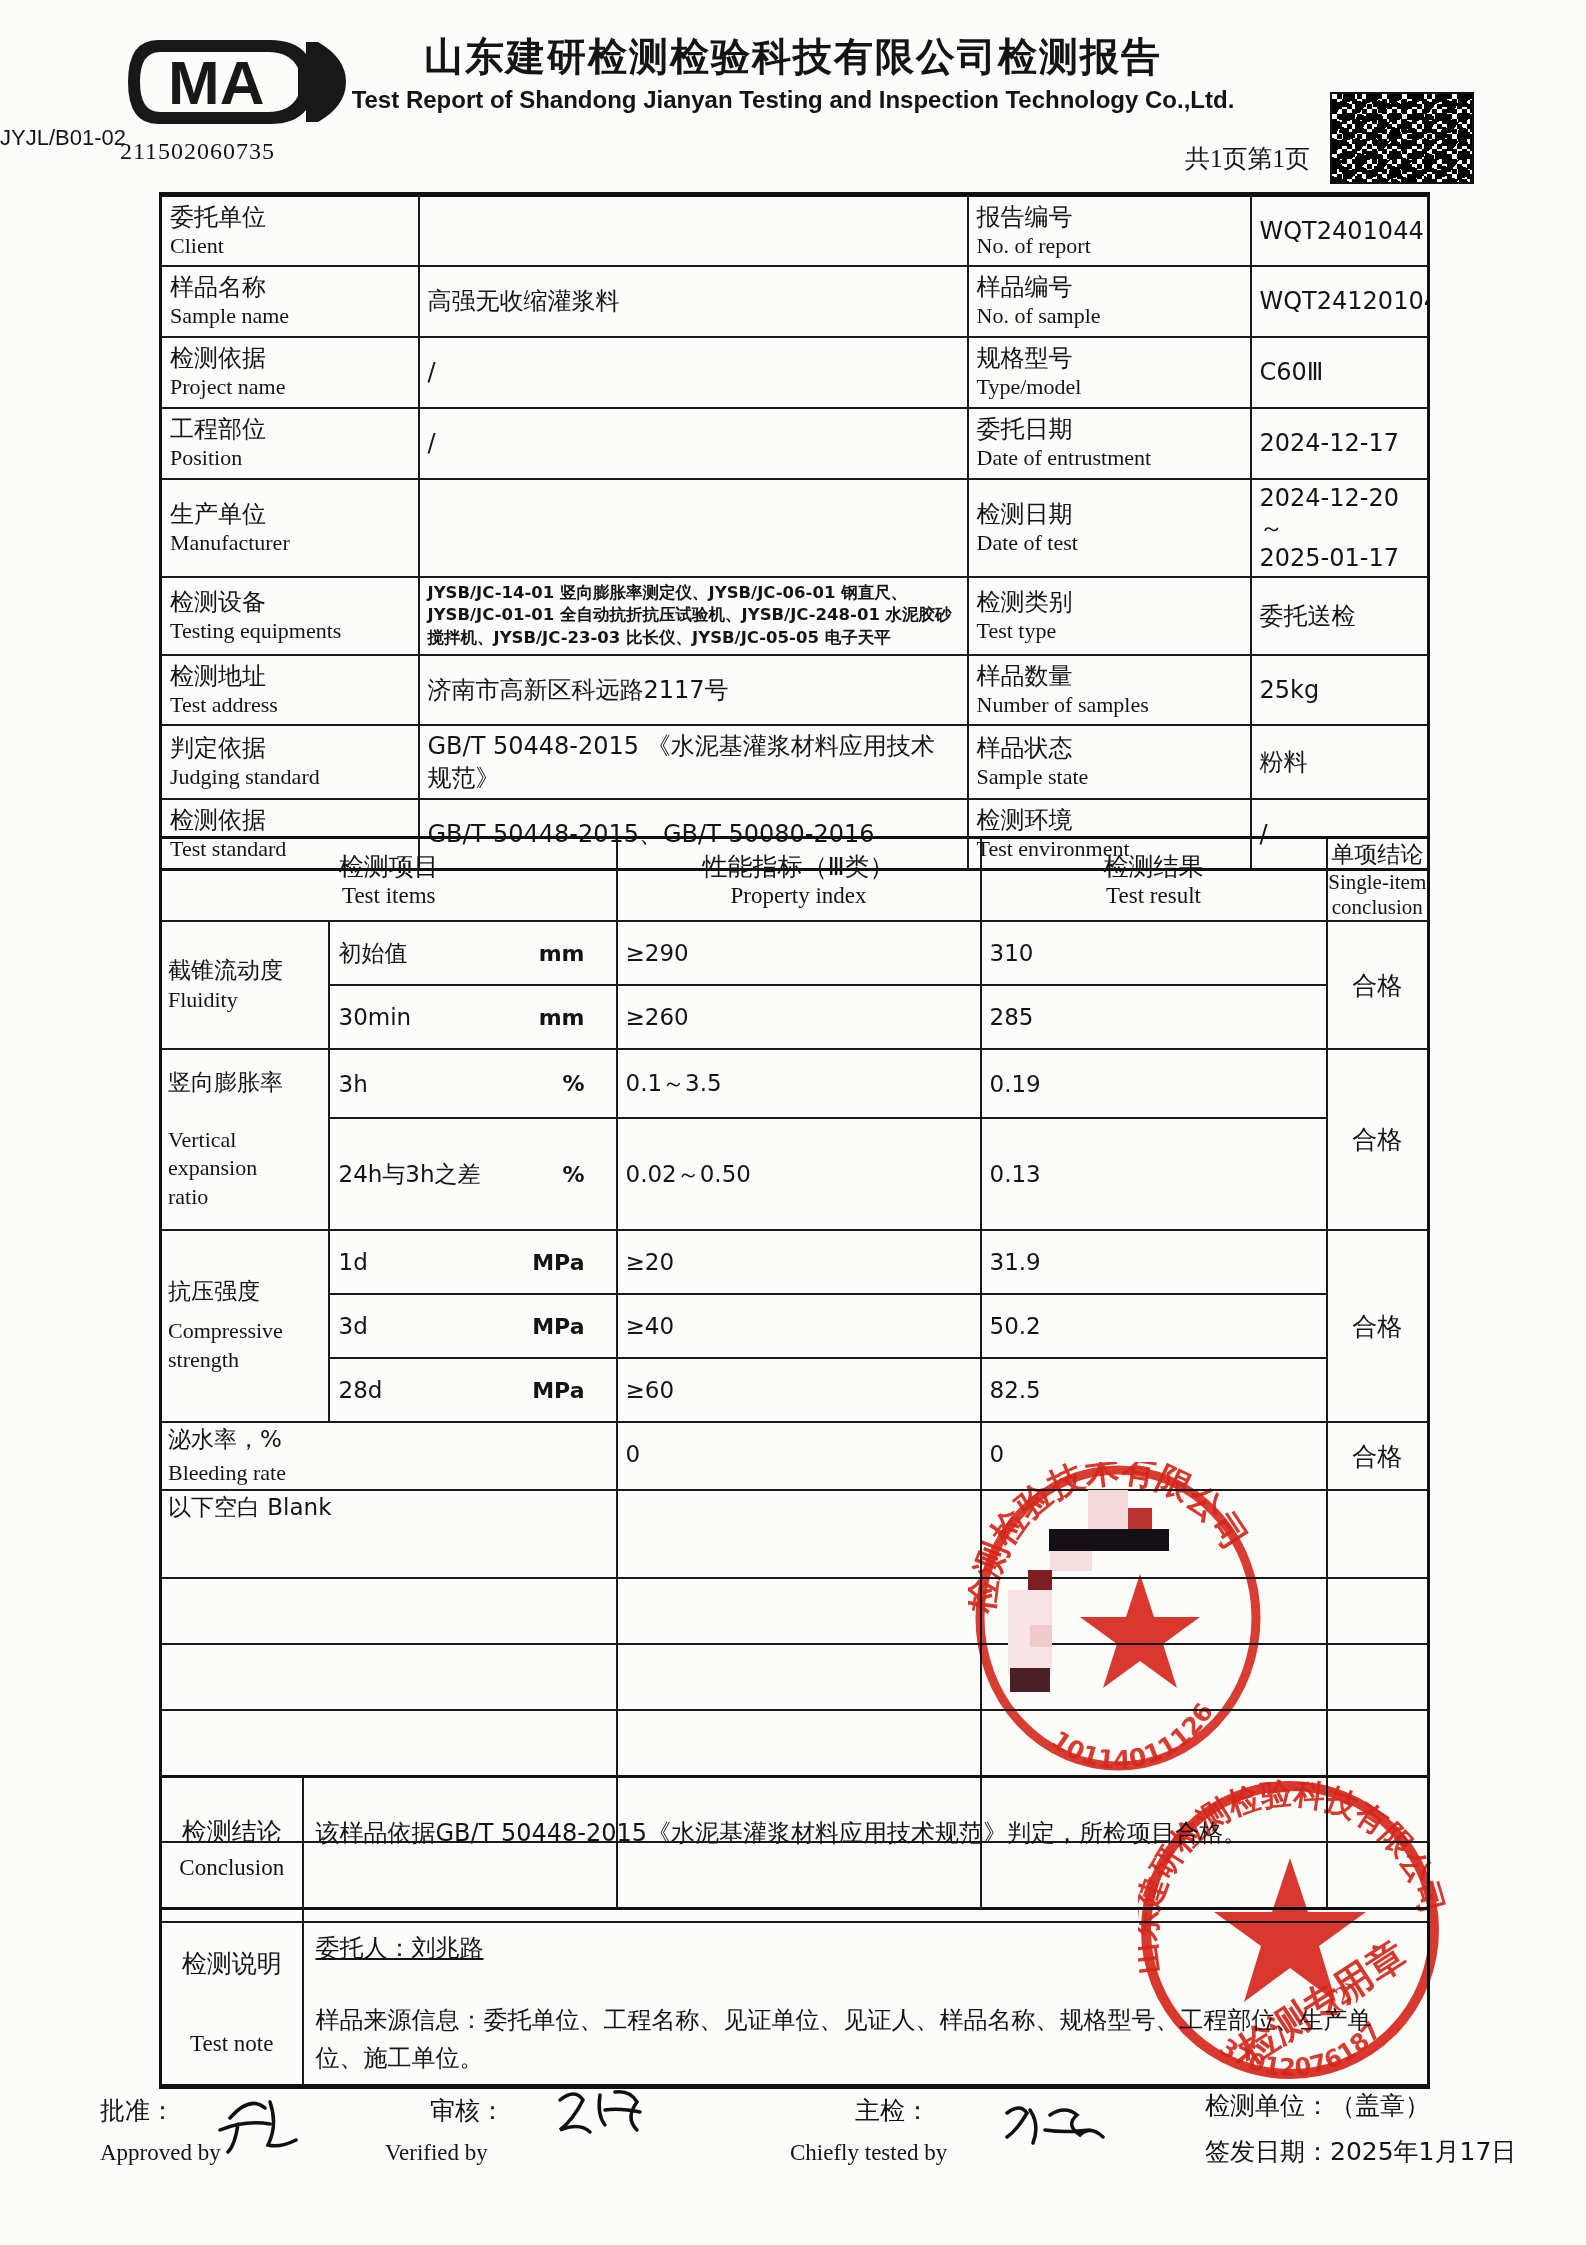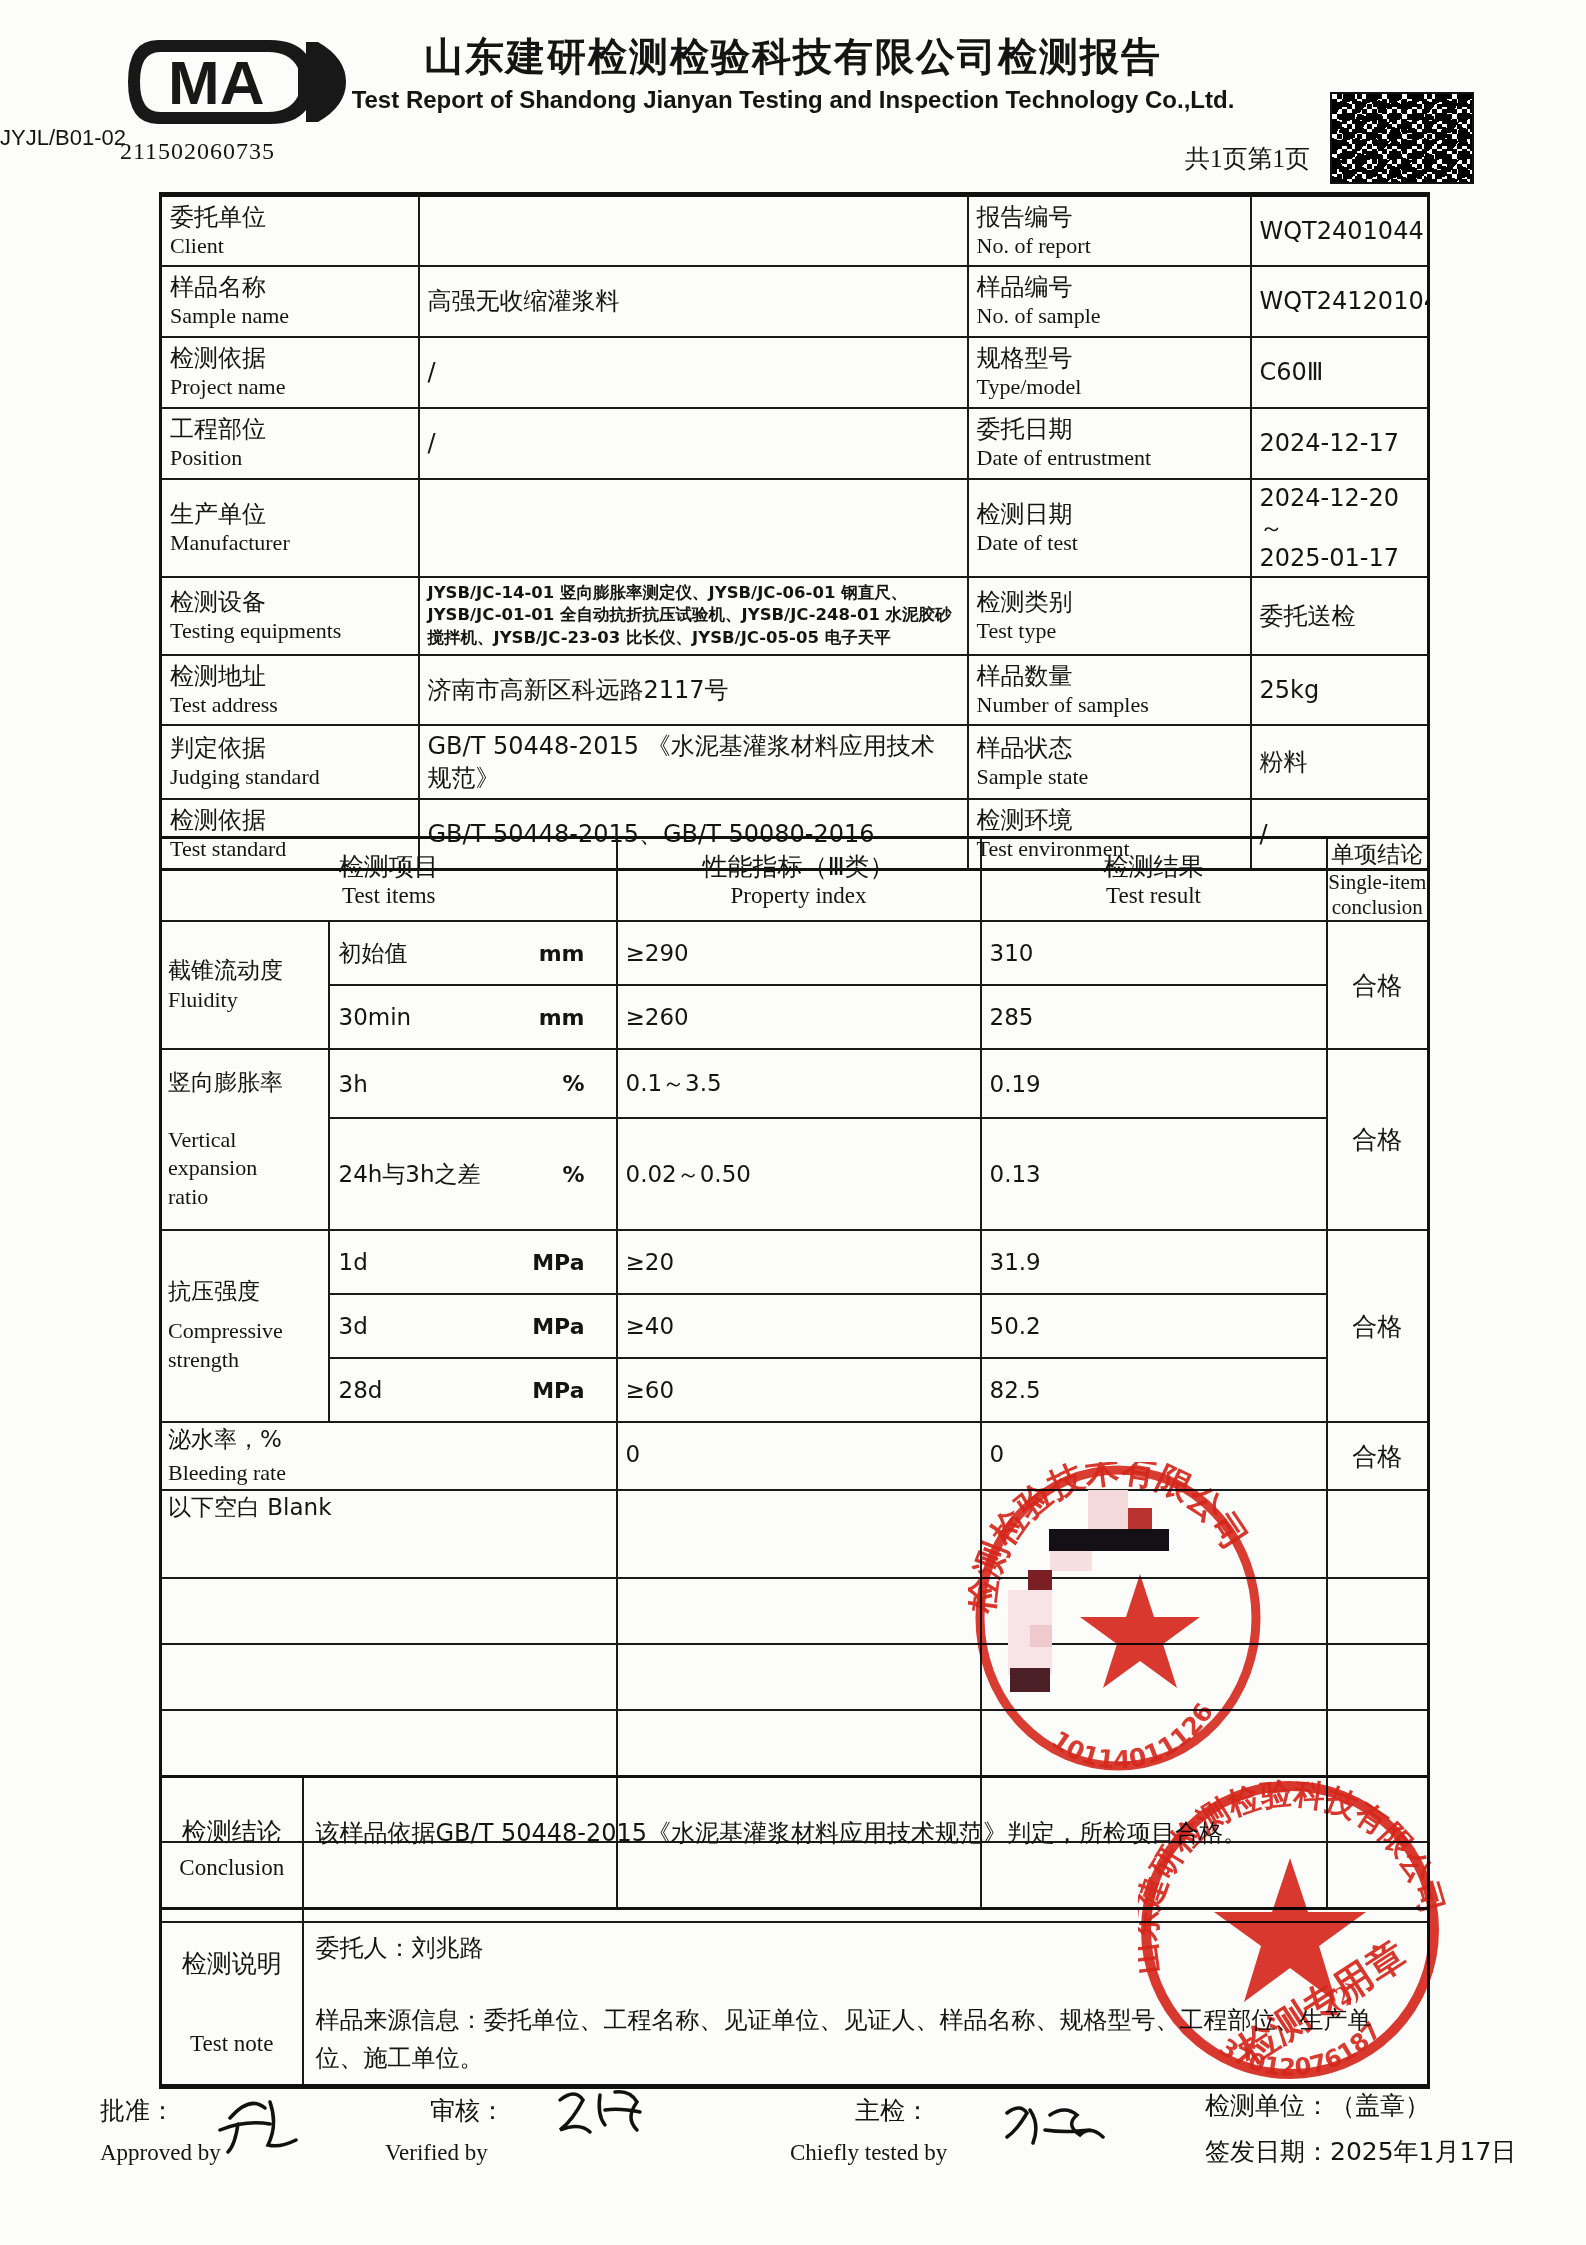--- a/index.html
+++ b/index.html
@@ -48,21 +48,21 @@
   .item-cell .un{font-size:22px;font-weight:bold;padding-right:26px;font-family:"DejaVu Sans",sans-serif;}
   .num{font-size:23px;padding:18px 8px;font-family:"DejaVu Sans",sans-serif;}
   .pass{font-size:25px;text-align:center;font-family:"DejaVu Sans",sans-serif;}
   .cat .zh{font-size:23px;display:block;font-family:"DejaVu Sans",sans-serif;}
   .cat .en{font-size:22px;display:block;}
   .cat{padding:2px 4px 2px 6px;line-height:1.3;}
   .con-lbl{text-align:center;line-height:1.5;}
   .con-lbl .zh{font-size:25px;display:block;font-family:"DejaVu Sans",sans-serif;}
   .con-lbl .en{font-size:23px;display:block;}
   .con-val{font-size:24px;padding:6px 12px;line-height:1.6;font-family:"DejaVu Sans",sans-serif;}
-  .note-line1{margin-bottom:34px;}
+  .note-line1{margin-bottom:34px;text-decoration:underline;}
   
   .sig-group{position:absolute;line-height:1.7;}
   .sig-group .zh{font-size:25px;display:block;font-family:"DejaVu Sans",sans-serif;}
   .sig-group .en{font-size:23px;display:block;}
   .sig{position:absolute;}
   
   .stamp{position:absolute;mix-blend-mode:multiply;}
   .redact{position:absolute;}
 </style>
 </head>

